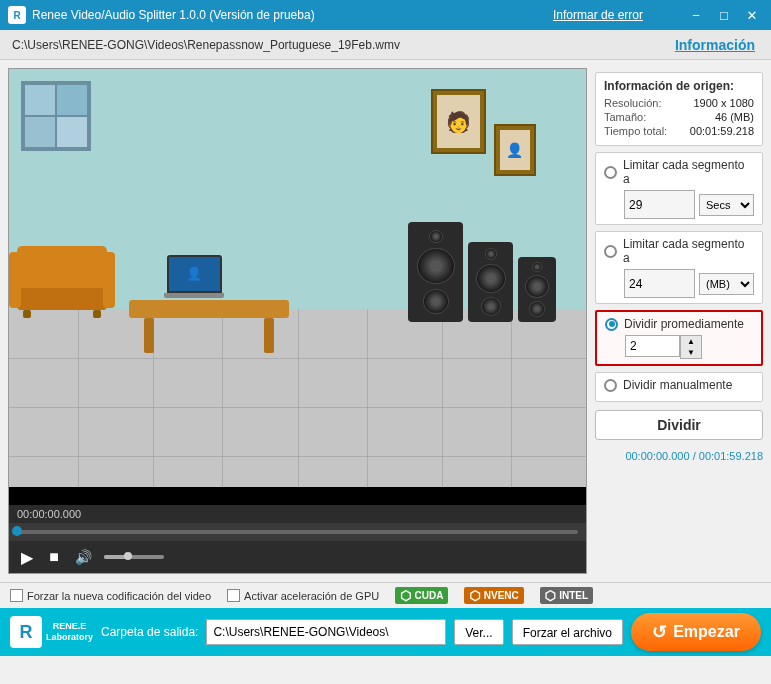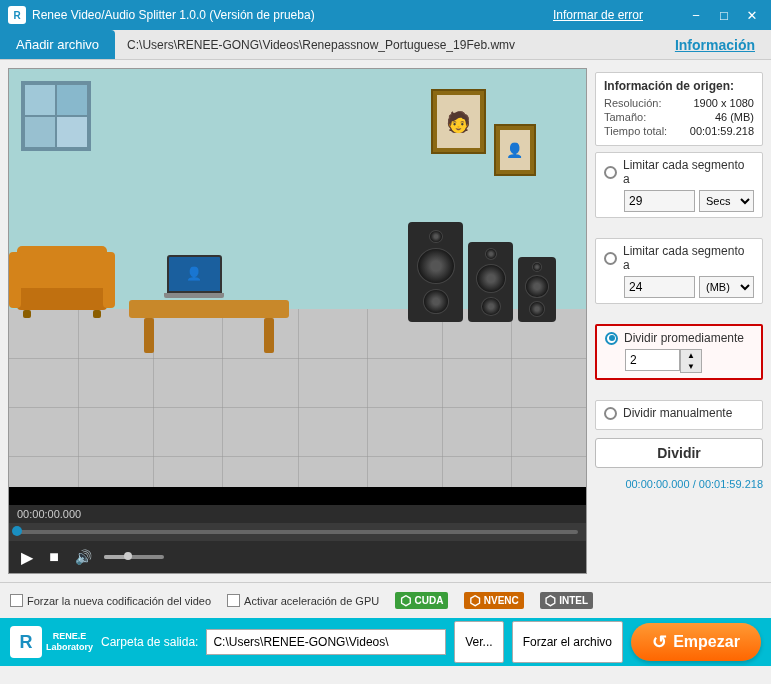--- a/index.html
+++ b/index.html
@@ -466,21 +466,21 @@
       font-size: 11px;
       color: #444;
       margin-bottom: 2px;
     }
     .info-label { color: #555; }
     .info-value { color: #222; font-weight: 500; }
 
     .option-section {
       display: flex;
       flex-direction: column;
-      gap: 20px;
+      gap: 6px;
     }
 
     .option-item {
       background: white;
       border: 1px solid #ccc;
       border-radius: 2px;
       padding: 5px 8px;
     }
     .option-item.active {
       border: 2px solid #e00;
@@ -520,21 +520,21 @@
       color: #333;
     }
     .option-control {
       display: flex;
       align-items: center;
       gap: 4px;
       margin-left: 20px;
     }
     .option-input {
       flex: 1;
-      height: 22px;
+      height: 29px;
       border: 1px solid #aaa;
       padding: 0 4px;
       font-size: 12px;
       background: #f5f5f5;
     }
     .option-dropdown {
       height: 22px;
       border: 1px solid #aaa;
       background: #f5f5f5;
       font-size: 11px;
@@ -588,21 +588,21 @@
       font-size: 11px;
       color: #1a8fc1;
       text-align: right;
       padding: 2px 0;
     }
 
     
     #checkbox-bar {
       background: #f0f0f0;
       border-top: 1px solid #ccc;
-      height: 36px;
+      height: 26px;
       display: flex;
       align-items: center;
       padding: 0 10px;
       gap: 16px;
     }
     .check-item {
       display: flex;
       align-items: center;
       gap: 4px;
       cursor: pointer;
@@ -650,21 +650,21 @@
     }
     .output-input {
       flex: 1;
       height: 26px;
       border: 1px solid #aaa;
       padding: 0 6px;
       font-size: 12px;
       background: white;
     }
     .output-btn {
-      height: 42px;
+      height: 26px;
       padding: 6px 10px;
       background: white;
       border: 1px solid #aaa;
       font-size: 12px;
       cursor: pointer;
       border-radius: 2px;
     }
 
     
     .empezar-btn {
@@ -721,21 +721,20 @@
   </div>
   <div id="title-bar-right">
     <span id="error-report-link">Informar de error</span>
     <button class="win-btn">−</button>
     <button class="win-btn">□</button>
     <button class="win-btn" id="close-btn">✕</button>
   </div>
 </div>
 
 <div id="menu-bar">
-  <div id="add-file-tab">Añadir archivo</div>
   <div id="file-path">C:\Users\RENEE-GONG\Videos\Renepassnow_Portuguese_19Feb.wmv</div>
   <div id="demo-label">Información</div>
 </div>
 
 <div id="main-content">
 
   <div id="video-panel">
     <div id="video-display">
 
       <div class="room-scene">

